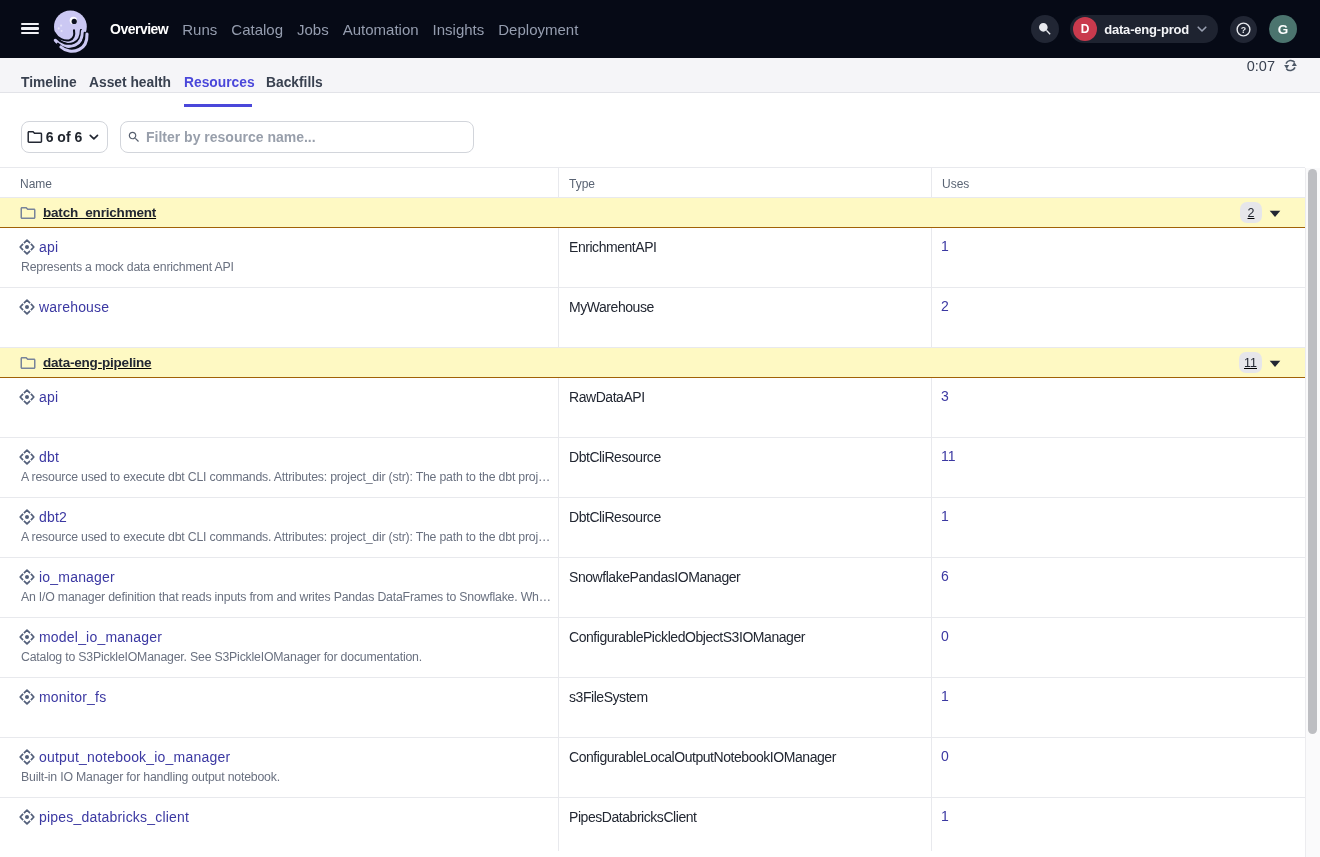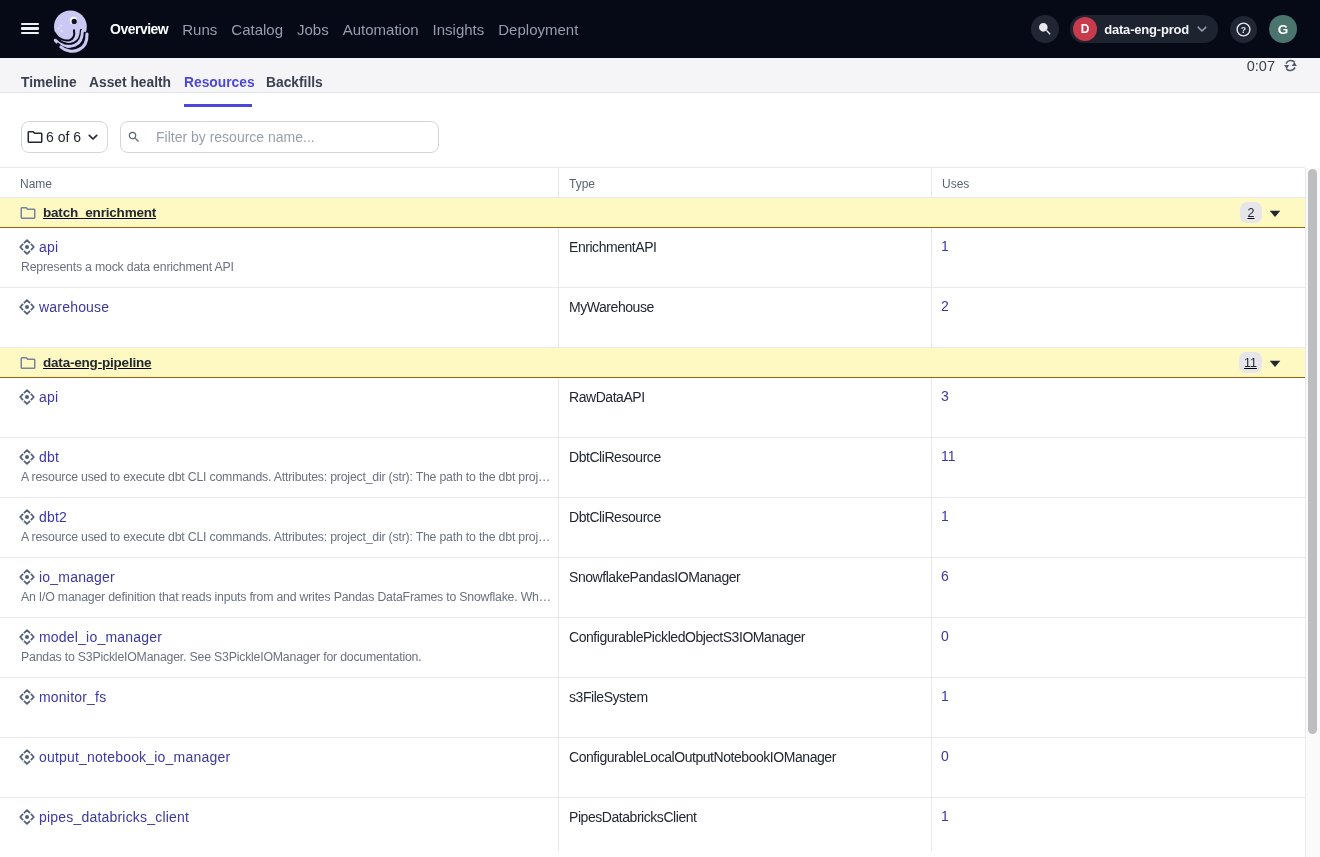--- a/index.html
+++ b/index.html
@@ -37,27 +37,27 @@
 .tab { position:absolute; top:0; height:48px; display:flex; align-items:center;
   font-size:13.8px; font-weight:700; color:#394150; }
 .tab.on { color:#4A47DA; }
 .tabline { position:absolute; left:184px; top:46px; width:68px; height:3px;
   background:#4A47DA; }
 .timer { position:absolute; right:22px; top:0; height:48px; display:flex;
   gap:8px; color:#394150; font-size:14.5px; }
 
 
 .filters { position:absolute; left:0; top:107px; width:1320px; height:61px;
-  background:#fff; }
+  background:#fff;font-weight:bold; }
 .grpbtn { position:absolute; left:21px; top:14px; width:87px; height:32px;
   border:1px solid #D2D5DB; border-radius:8px; display:flex; align-items:center;
   padding:0 6px 0 4px; gap:2px; font-size:14px; color:#21262E; white-space:nowrap; }
-.srch { position:absolute; left:120px; top:14px; width:319px; height:32px;
+.srch { position:absolute; left:120px; top:14px; width:354px; height:32px;
   border:1px solid #D2D5DB; border-radius:8px; display:flex; align-items:center;
-  padding:0 10px 0 6px; gap:15px; font-size:14px; color:#989FAB; }
+  padding:0 10px 0 6px; gap:5px; font-size:14px; color:#989FAB; }
 
 
 .tablewrap { position:absolute; left:0; top:167px; width:1305px; }
 .thead { height:31px; border-top:1px solid #E8E9ED; border-bottom:1px solid #E8E9ED;
   position:relative; font-size:12px; color:#5A6474; }
 .thead span { position:absolute; top:9px; }
 .grprow { height:30px; background:#fef9c3; border-bottom:1px solid #a16207;
   display:flex; align-items:center; padding:0 22px 0 18.5px;text-decoration:underline; }
 .grprow .gname { font-size:13.5px; font-weight:700; color:#222732; margin-left:6.5px;
   letter-spacing:-0.2px; }
@@ -288,21 +288,21 @@
     <a class="ruses" href="#u">6</a>
   </div>
   <div class="rrow">
     <div class="rname">
         <svg width="18" height="18" viewBox="0 0 24 24" fill="none">
           <path d="M7.9 6.8 12 2.9 16.1 6.8 M7.9 17.2 12 21.1 16.1 17.2 M6.8 7.9 2.9 12 6.8 16.1 M17.2 7.9 21.1 12 17.2 16.1" stroke="#525F7A" stroke-width="2.3" stroke-linejoin="round"></path>
           <circle cx="12" cy="12" r="2.7" fill="#525F7A"></circle>
         </svg>
         <a href="#r">model_io_manager</a>
       </div>
-    <div class="rdesc">Pandas to S3PickleIOManager. See S3PickleIOManager for documentation.</div>
+    <div class="rdesc">Catalog to S3PickleIOManager. See S3PickleIOManager for documentation.</div>
     <div class="rtype">ConfigurablePickledObjectS3IOManager</div>
     <a class="ruses" href="#u">0</a>
   </div>
   <div class="rrow">
     <div class="rname">
         <svg width="18" height="18" viewBox="0 0 24 24" fill="none">
           <path d="M7.9 6.8 12 2.9 16.1 6.8 M7.9 17.2 12 21.1 16.1 17.2 M6.8 7.9 2.9 12 6.8 16.1 M17.2 7.9 21.1 12 17.2 16.1" stroke="#525F7A" stroke-width="2.3" stroke-linejoin="round"></path>
           <circle cx="12" cy="12" r="2.7" fill="#525F7A"></circle>
         </svg>
         <a href="#r">monitor_fs</a>
@@ -311,20 +311,21 @@
     <a class="ruses" href="#u">1</a>
   </div>
   <div class="rrow">
     <div class="rname">
         <svg width="18" height="18" viewBox="0 0 24 24" fill="none">
           <path d="M7.9 6.8 12 2.9 16.1 6.8 M7.9 17.2 12 21.1 16.1 17.2 M6.8 7.9 2.9 12 6.8 16.1 M17.2 7.9 21.1 12 17.2 16.1" stroke="#525F7A" stroke-width="2.3" stroke-linejoin="round"></path>
           <circle cx="12" cy="12" r="2.7" fill="#525F7A"></circle>
         </svg>
         <a href="#r">output_notebook_io_manager</a>
       </div>
+    <div class="rdesc">Built-in IO Manager for handling output notebook.</div>
     <div class="rtype">ConfigurableLocalOutputNotebookIOManager</div>
     <a class="ruses" href="#u">0</a>
   </div>
   <div class="rrow last" style="border-bottom:none;height:59px">
     <div class="rname">
         <svg width="18" height="18" viewBox="0 0 24 24" fill="none">
           <path d="M7.9 6.8 12 2.9 16.1 6.8 M7.9 17.2 12 21.1 16.1 17.2 M6.8 7.9 2.9 12 6.8 16.1 M17.2 7.9 21.1 12 17.2 16.1" stroke="#525F7A" stroke-width="2.3" stroke-linejoin="round"></path>
           <circle cx="12" cy="12" r="2.7" fill="#525F7A"></circle>
         </svg>
         <a href="#r">pipes_databricks_client</a>

